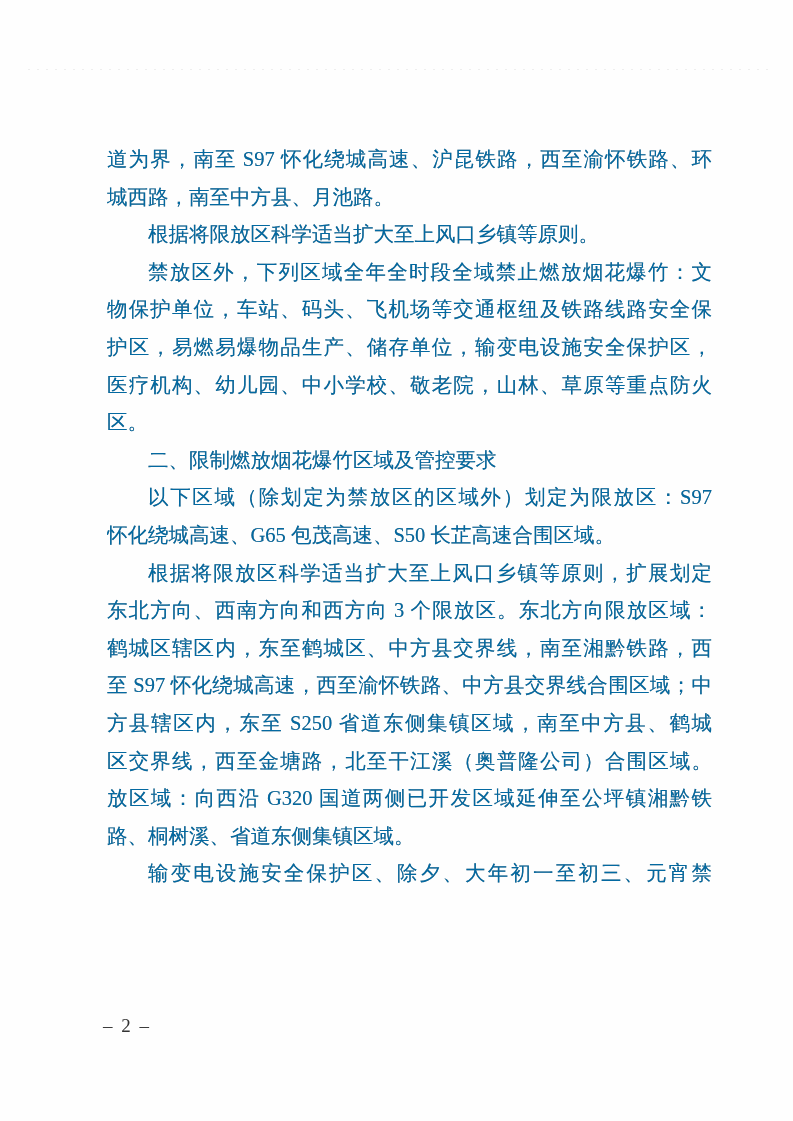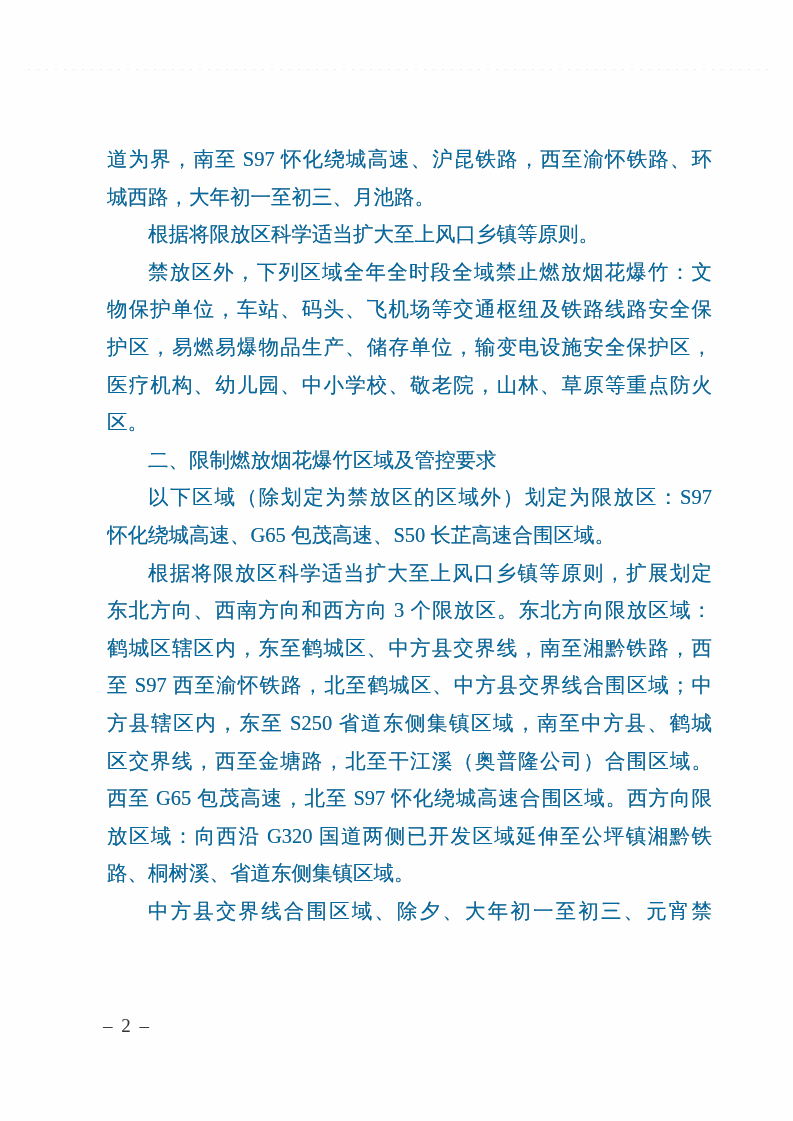--- a/index.html
+++ b/index.html
@@ -64,36 +64,35 @@
   }
 </style>
 </head>
 <body>
 
 <div class="page">
   <div class="scan-noise"></div>
 
   <main class="text-block">
     <div class="ln fill">道为界，南至 S97 怀化绕城高速、沪昆铁路，西至渝怀铁路、环</div>
-    <div class="ln">城西路，大年初一至初三、月池路。</div>
+    <div class="ln">城西路，南至中方县、月池路。</div>
     <div class="ln indent">根据将限放区科学适当扩大至上风口乡镇等原则。</div>
     <div class="ln indent fill">禁放区外，下列区域全年全时段全域禁止燃放烟花爆竹：文</div>
     <div class="ln fill">物保护单位，车站、码头、飞机场等交通枢纽及铁路线路安全保</div>
     <div class="ln fill">护区，易燃易爆物品生产、储存单位，输变电设施安全保护区，</div>
     <div class="ln fill">医疗机构、幼儿园、中小学校、敬老院，山林、草原等重点防火</div>
     <div class="ln">区。</div>
     <div class="ln indent">二、限制燃放烟花爆竹区域及管控要求</div>
     <div class="ln indent fill">以下区域（除划定为禁放区的区域外）划定为限放区：S97</div>
     <div class="ln">怀化绕城高速、G65 包茂高速、S50 长芷高速合围区域。</div>
     <div class="ln indent fill">根据将限放区科学适当扩大至上风口乡镇等原则，扩展划定</div>
     <div class="ln fill">东北方向、西南方向和西方向 3 个限放区。东北方向限放区域：</div>
     <div class="ln fill">鹤城区辖区内，东至鹤城区、中方县交界线，南至湘黔铁路，西</div>
-    <div class="ln fill">至 S97 西至渝怀铁路，北至鹤城区、中方县交界线合围区域；中</div>
+    <div class="ln fill">至 S97 怀化绕城高速，西至渝怀铁路、中方县交界线合围区域；中</div>
     <div class="ln fill">方县辖区内，东至 S250 省道东侧集镇区域，南至中方县、鹤城</div>
     <div class="ln fill">区交界线，西至金塘路，北至干江溪（奥普隆公司）合围区域。</div>
-    <div class="ln fill">西至 G65 包茂高速，北至 S97 怀化绕城高速合围区域。西方向限</div>
     <div class="ln fill">放区域：向西沿 G320 国道两侧已开发区域延伸至公坪镇湘黔铁</div>
     <div class="ln">路、桐树溪、省道东侧集镇区域。</div>
-    <div class="ln indent fill">中方县交界线合围区域、除夕、大年初一至初三、元宵禁</div>
+    <div class="ln indent fill">输变电设施安全保护区、除夕、大年初一至初三、元宵禁</div>
   </main>
 
   <div class="page-number">– 2 –</div>
 </div>
 
 </body></html>

